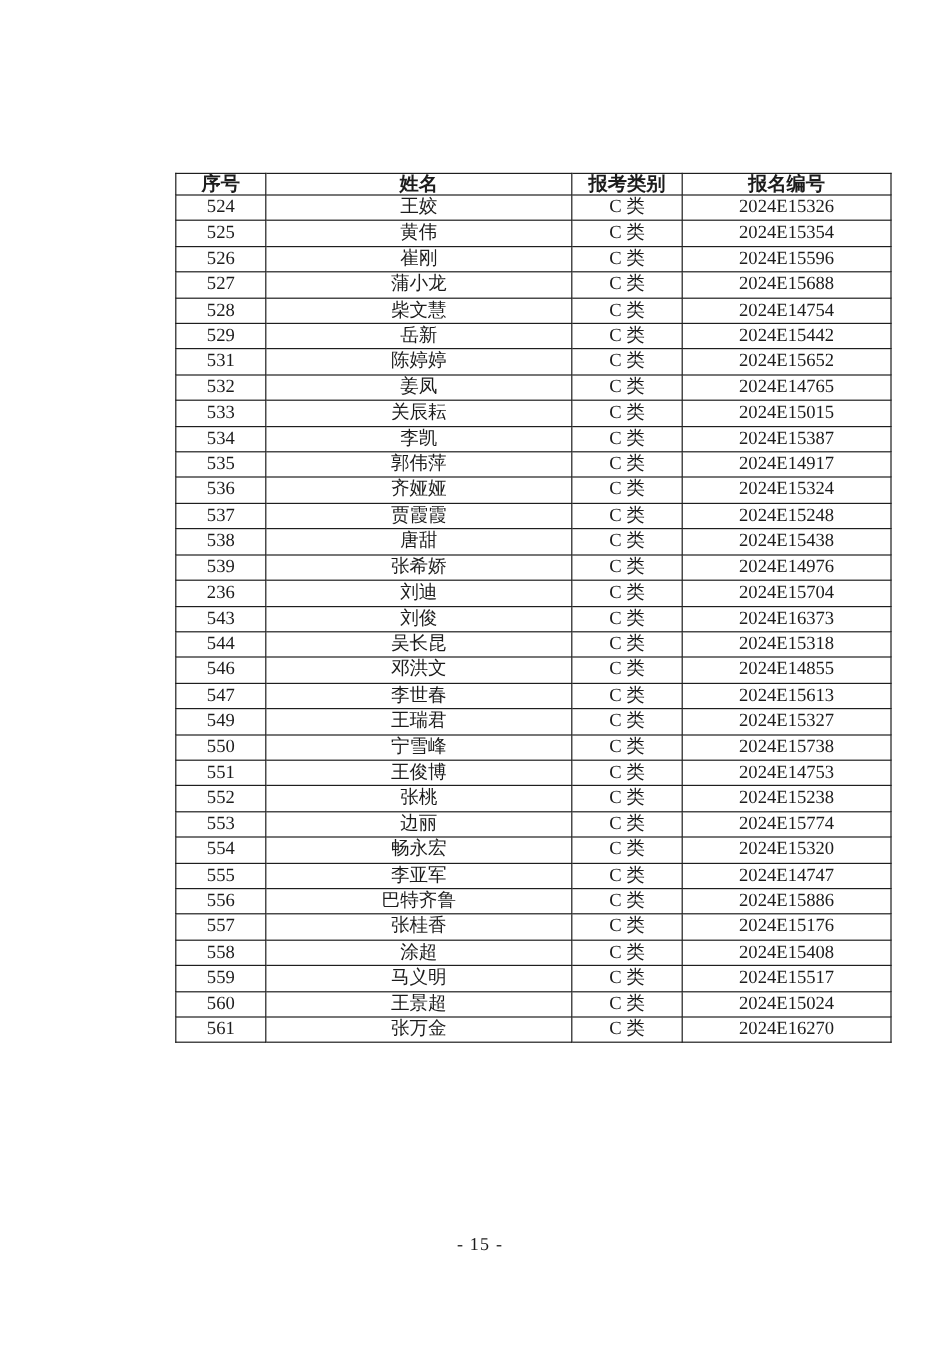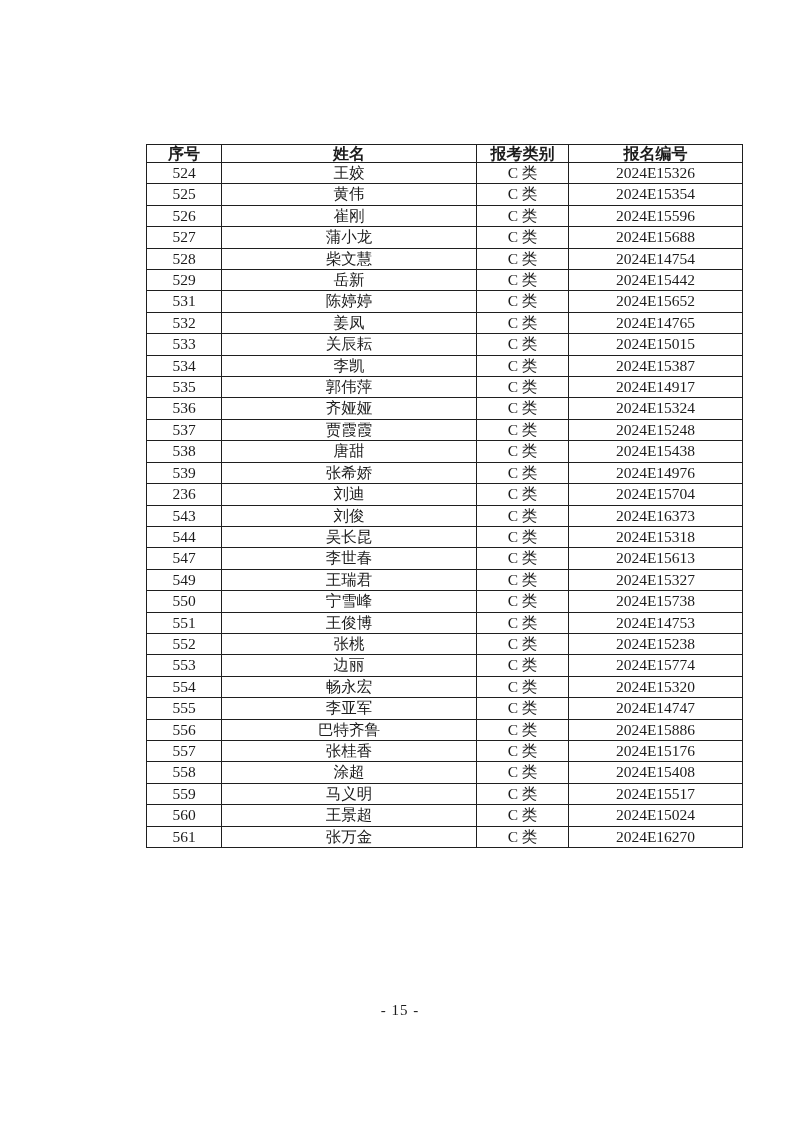--- a/index.html
+++ b/index.html
@@ -46,21 +46,21 @@
   }
   table.roster td {
     height: 20.4px;
     font-size: 15.5px;
     line-height: 20.4px;
     font-weight: normal;
   }
   .footer {
     position: absolute;
     left: 102px;
-    top: 1002px;
+    top: 1030px;
     width: 596px;
     text-align: center;
     font-size: 15px;
     color: #1c1c1c;
     letter-spacing: 1px;
   }
 </style>
 </head>
 <body>
 
@@ -184,20 +184,26 @@
           <td>C 类</td>
           <td>2024E16373</td>
         </tr>
         <tr>
           <td>544</td>
           <td>吴长昆</td>
           <td>C 类</td>
           <td>2024E15318</td>
         </tr>
         <tr>
+          <td>546</td>
+          <td>邓洪文</td>
+          <td>C 类</td>
+          <td>2024E14855</td>
+        </tr>
+        <tr>
           <td>547</td>
           <td>李世春</td>
           <td>C 类</td>
           <td>2024E15613</td>
         </tr>
         <tr>
           <td>549</td>
           <td>王瑞君</td>
           <td>C 类</td>
           <td>2024E15327</td>

